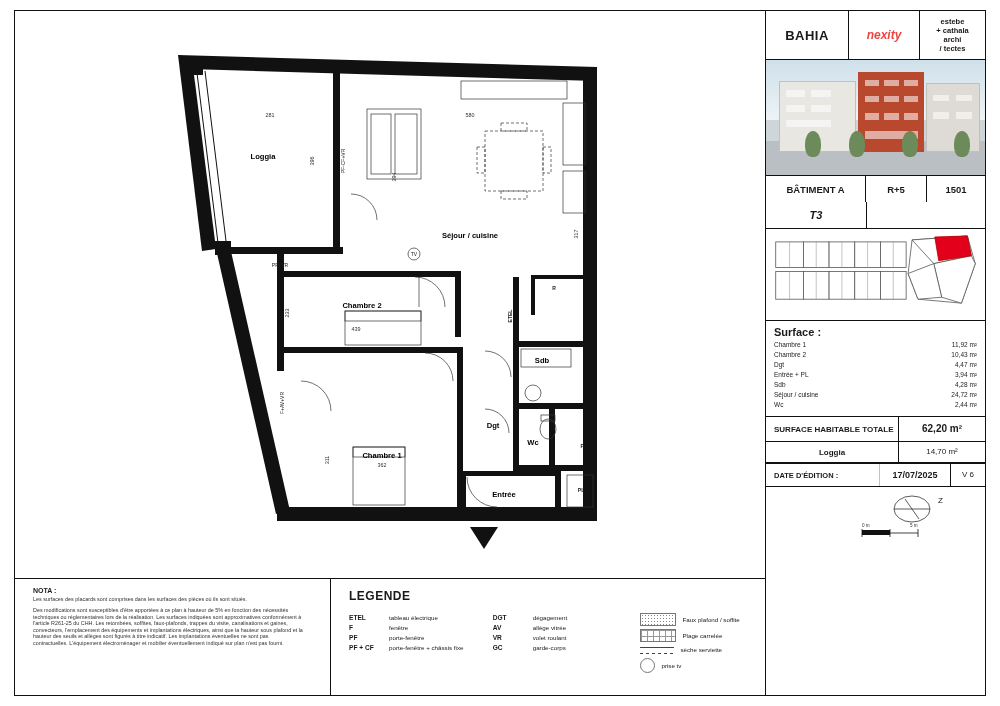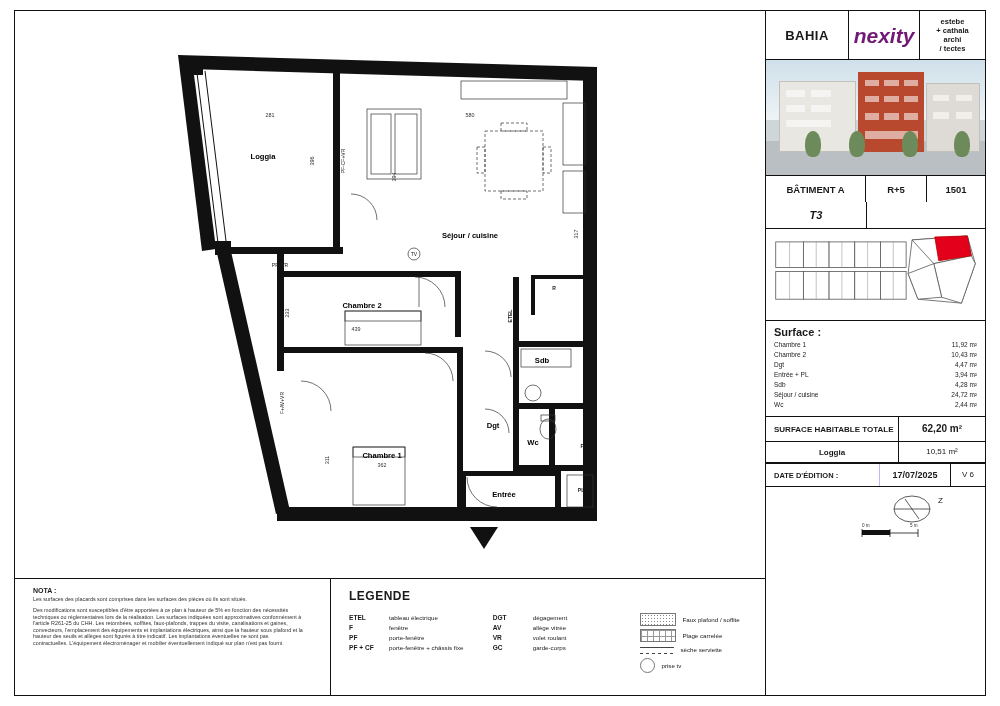--- a/index.html
+++ b/index.html
@@ -5,21 +5,21 @@
   html,body{margin:0;padding:0;background:#ffffff;}
   body{width:1000px;height:706px;font-family:"Liberation Sans",sans-serif;color:#1a1a1a;overflow:hidden;}
   #sheet{position:relative;width:1000px;height:706px;}
   .frame{position:absolute;left:14px;top:10px;width:972px;height:686px;border:1px solid #111;box-sizing:border-box;}
 
   
   .rpanel{position:absolute;left:765px;top:11px;width:220px;height:684px;border-left:1px solid #111;box-sizing:border-box;}
   .rbox{border-bottom:1px solid #111;box-sizing:border-box;}
   .logos{display:flex;align-items:center;height:49px;}
   .logo-bahia{flex:0 0 82px;text-align:center;font-weight:bold;font-size:13px;letter-spacing:.5px;}
-  .logo-nexity{flex:0 0 70px;text-align:center;border-left:1px solid #111;border-right:1px solid #111;height:49px;line-height:49px;color:#701a75;font-weight:bold;font-size:21px;font-style:italic;}
+  .logo-nexity{flex:0 0 70px;text-align:center;border-left:1px solid #111;border-right:1px solid #111;height:49px;line-height:49px;color:#ef4444;font-weight:bold;font-size:12px;font-style:italic;}
   .logo-ecat{flex:1;text-align:center;font-size:7.5px;line-height:9px;font-weight:bold;}
   .title-band{height:34px;line-height:34px;text-align:center;font-size:10.5px;font-weight:bold;letter-spacing:.2px;}
   .photo{height:116px;position:relative;overflow:hidden;background:#cfd6da;}
   .photo .sky{position:absolute;left:0;top:0;width:100%;height:52%;background:linear-gradient(#cfe0ea,#eef3f6);}
   .photo .ground{position:absolute;left:0;bottom:0;width:100%;height:30%;background:#b9bfc2;}
   .photo .b1{position:absolute;left:6%;top:18%;width:34%;height:60%;background:#e9e7e2;border:1px solid #c3c0ba;}
   .photo .b2{position:absolute;left:42%;top:10%;width:30%;height:70%;background:#b8492f;}
   .photo .b3{position:absolute;left:73%;top:20%;width:24%;height:58%;background:#dedbd6;border:1px solid #c3c0ba;}
   .photo .win{position:absolute;background:rgba(255,255,255,.55);}
   .photo .tree{position:absolute;bottom:16%;width:16px;height:26px;background:#6d8a5a;border-radius:50% 50% 40% 40%;}
@@ -339,21 +339,21 @@
             <span>Wc</span>
             <span>2,44 m²</span>
           </div>
       </div>
       <div class="tot">
         <div class="l">SURFACE HABITABLE TOTALE</div>
         <div class="r">62,20 m²</div>
       </div>
       <div class="loggia-row">
         <div class="l">Loggia</div>
-        <div class="r">10,51 m²</div>
+        <div class="r">14,70 m²</div>
       </div>
     </div>
 
     <div class="daterow">
       <div class="a">DATE D'ÉDITION :</div>
       <div class="b">17/07/2025</div>
       <div class="c">V 6</div>
     </div>
 
     <div class="northbox">

